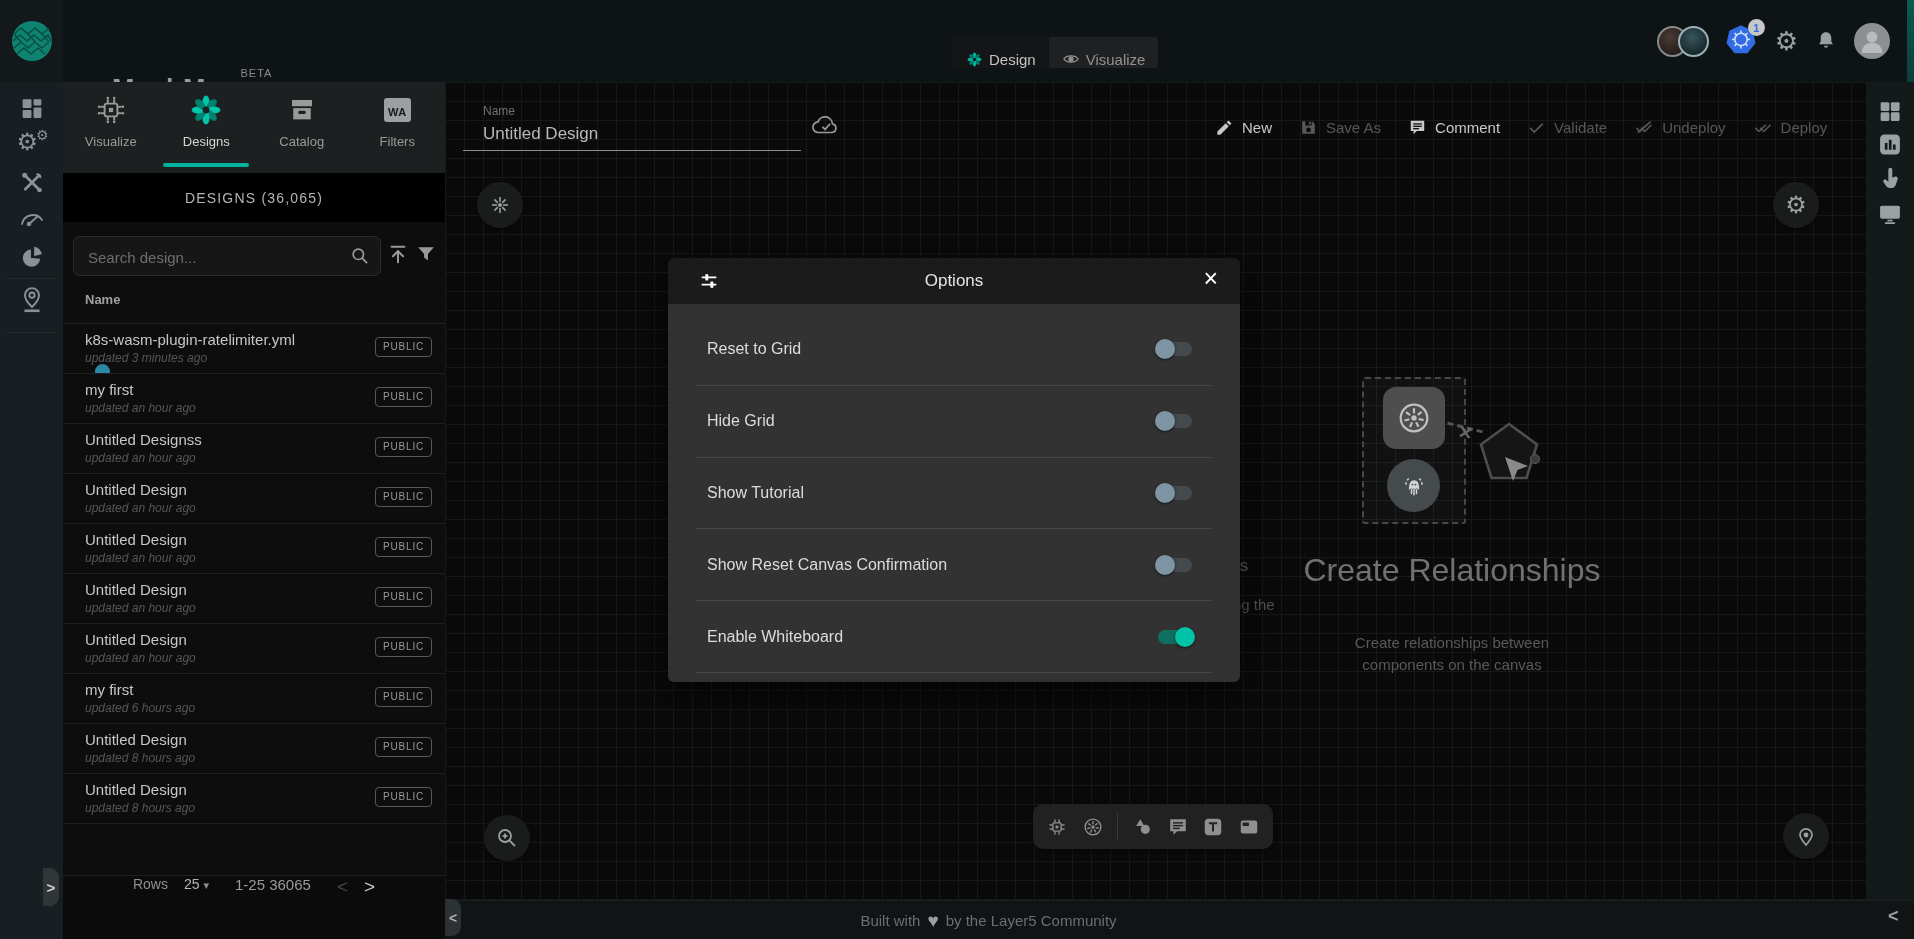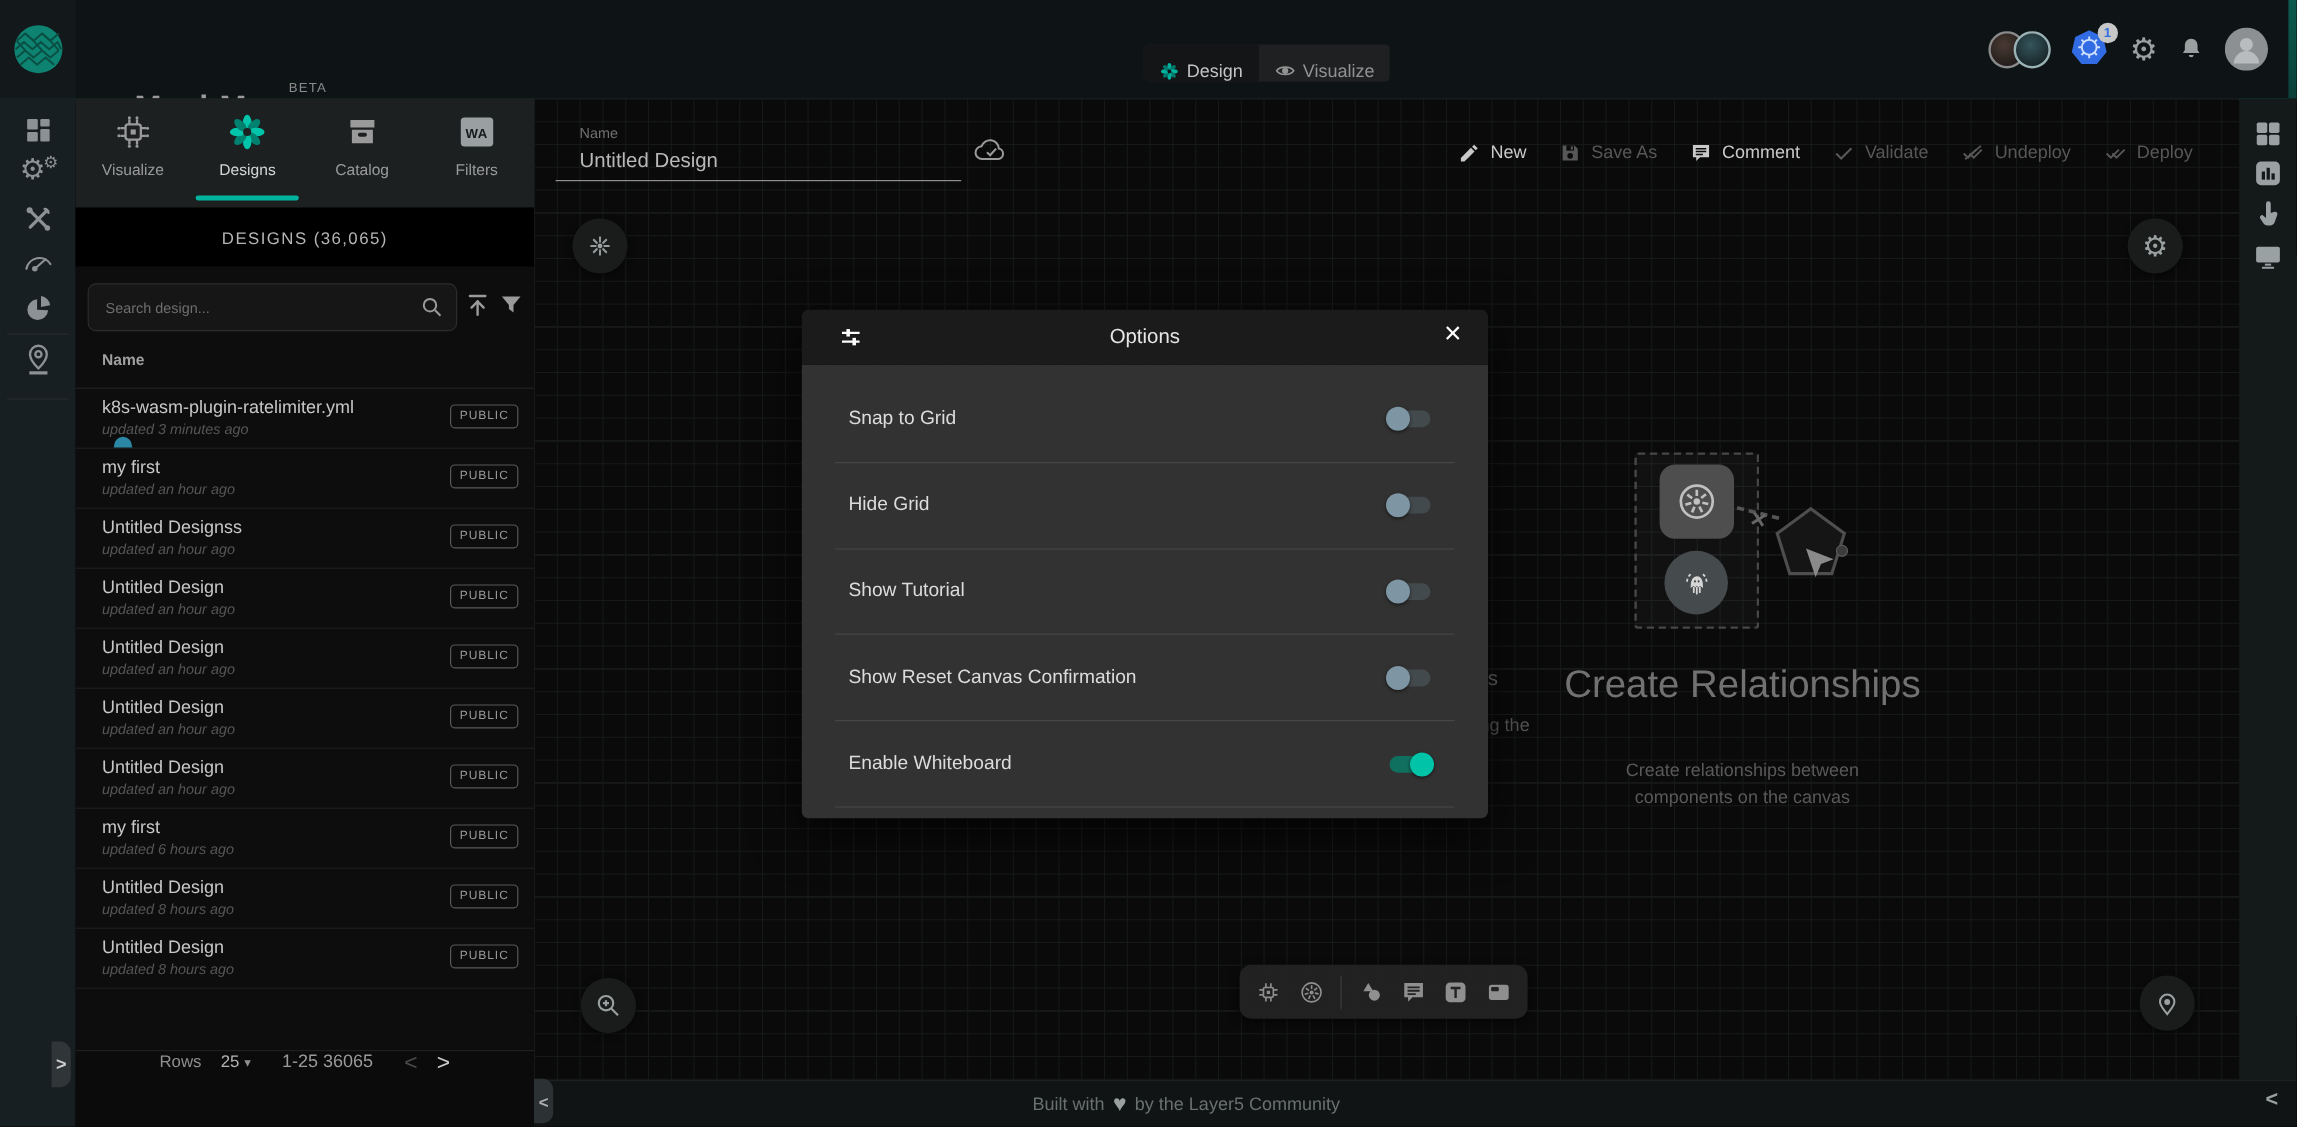--- a/index.html
+++ b/index.html
@@ -36,21 +36,21 @@
   .tabbar{position:absolute;left:0;top:0;width:382px;height:91px;background:#1d2021;display:flex;}
   .tab{flex:1;position:relative;display:flex;flex-direction:column;align-items:center;justify-content:flex-start;padding-top:10px;color:#9a9a9a;cursor:pointer;}
   .tab .tlabel{font-size:13px;margin-top:6px;}
   .tab.active .tlabel{color:#d6d6d6;}
   .tab-underline{position:absolute;bottom:6px;left:50%;transform:translateX(-50%);width:86px;height:4px;border-radius:2px;background:#00B39F;}
   .tab .ticon{height:36px;display:flex;align-items:center;}
   .section-hdr{position:absolute;left:0;top:91px;width:382px;height:49px;background:#000;display:flex;align-items:center;justify-content:center;
     font-size:14px;color:#b5b5b5;letter-spacing:1.2px;}
   .search-box{position:absolute;left:10px;top:154px;width:306px;height:38px;background:#161616;border:1px solid #2c2c2c;border-radius:7px;}
   .search-box input{position:absolute;left:12px;top:0;width:250px;height:100%;background:transparent;border:none;outline:none;
-    color:#bdbdbd;font-size:12px;font-family:"Liberation Sans",sans-serif;}
+    color:#bdbdbd;font-size:15px;font-family:"Liberation Sans",sans-serif;}
   .search-box input::placeholder{color:#6e6e6e;}
   .search-mag{position:absolute;right:10px;top:9px;color:#9a9a9a;}
   .mini-ic{position:absolute;color:#9a9a9a;cursor:pointer;}
   .col-hdr{position:absolute;left:22px;top:210px;font-size:13px;font-weight:bold;color:#a0a0a0;}
   .col-div{position:absolute;left:0;top:241px;width:382px;height:1px;background:#242424;}
   .rows{position:absolute;left:0;top:242px;width:382px;}
   .drow{position:relative;height:49px;border-bottom:1px solid #1f1f1f;overflow:hidden;cursor:pointer;}
   .drow .dname{position:absolute;left:22px;top:7px;font-size:15px;color:#c7c7c7;white-space:nowrap;}
   .drow .dupd{position:absolute;left:22px;top:27px;font-size:12px;font-style:italic;color:#565656;}
   .badge{position:absolute;right:13px;top:13px;border:1px solid #585858;border-radius:4px;color:#9a9a9a;
@@ -643,21 +643,21 @@
             <line x1="4" y1="16" x2="20" y2="16"></line>
           </g>
         <rect x="8" y="4.6" width="3.2" height="6.8" fill="#ffffff"></rect>
         <rect x="13.5" y="12.6" width="3.2" height="6.8" fill="#ffffff"></rect>
       </svg>
       <div class="modal-title">Options</div>
       <div class="modal-close">×</div>
     </div>
     <div class="modal-body">
       <div class="opt-row">
-        <span class="opt-label">Snap to Grid</span>
+        <span class="opt-label">Reset to Grid</span>
         <div class="switch">
             <div class="track"></div>
             <div class="knob"></div>
           </div>
       </div>
       <div class="opt-row">
         <span class="opt-label">Hide Grid</span>
         <div class="switch">
             <div class="track"></div>
             <div class="knob"></div>

